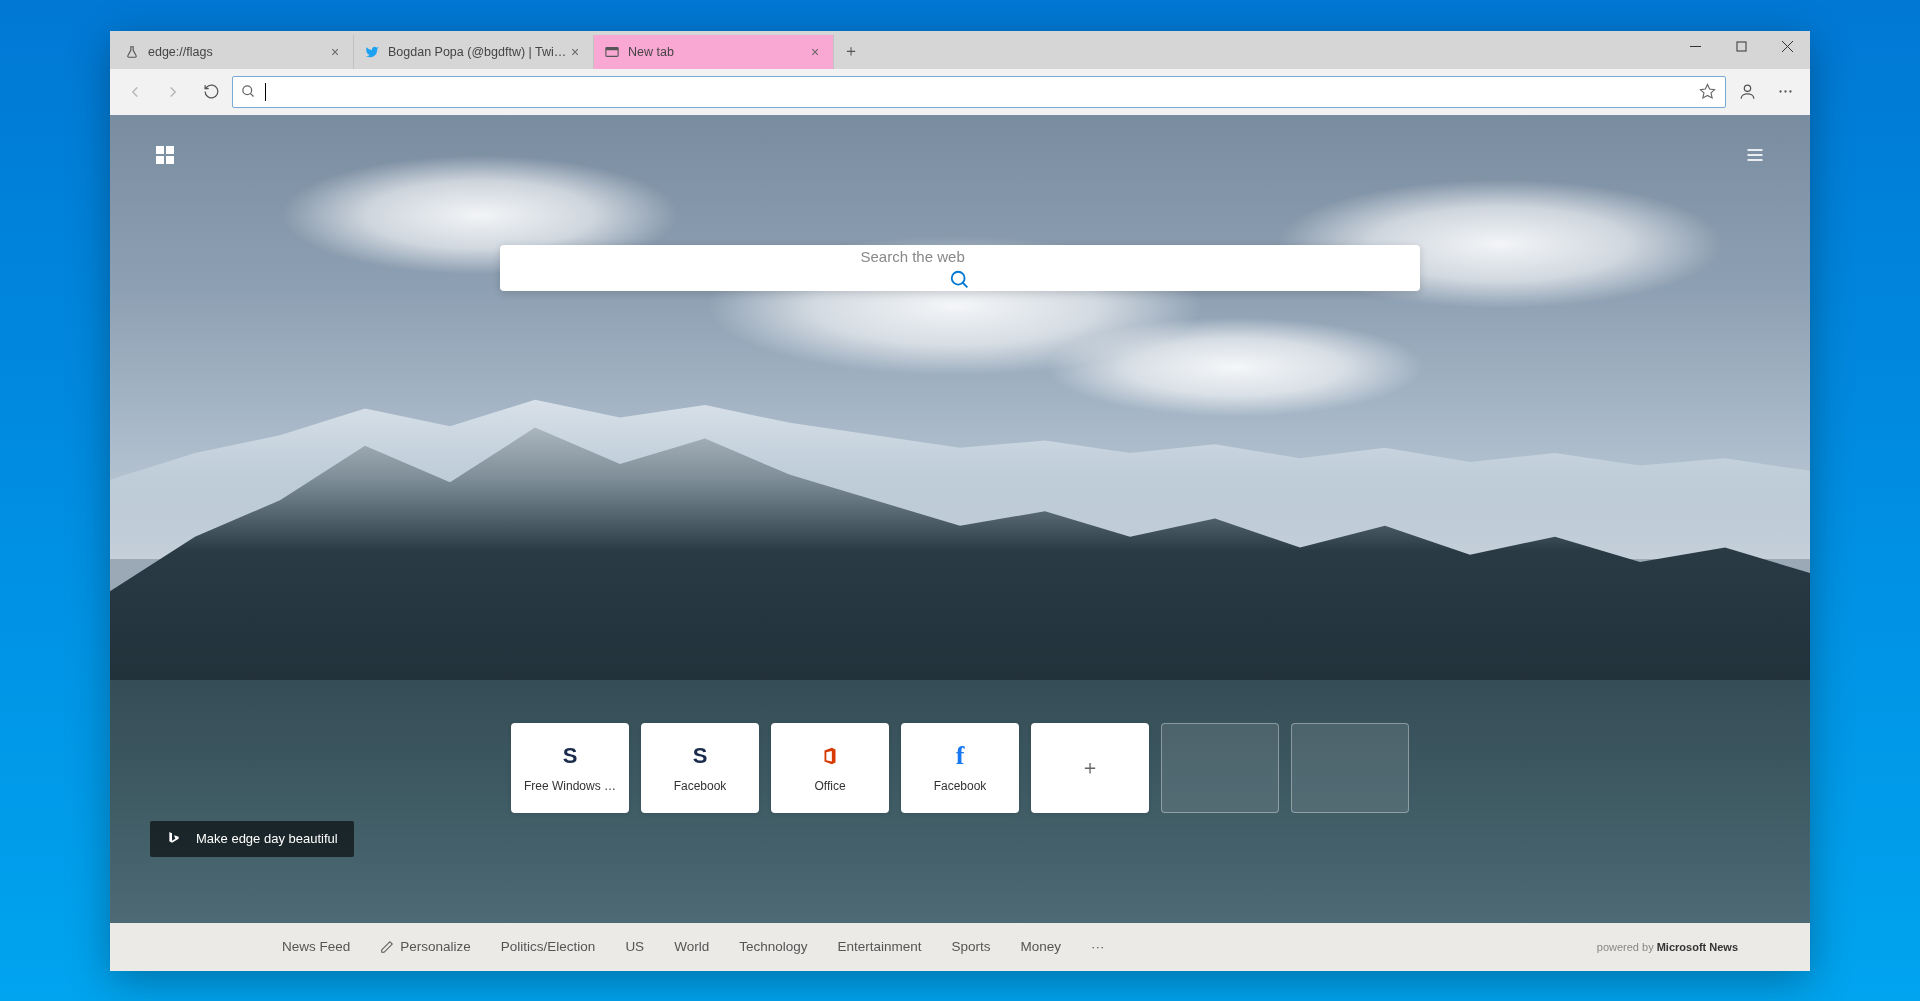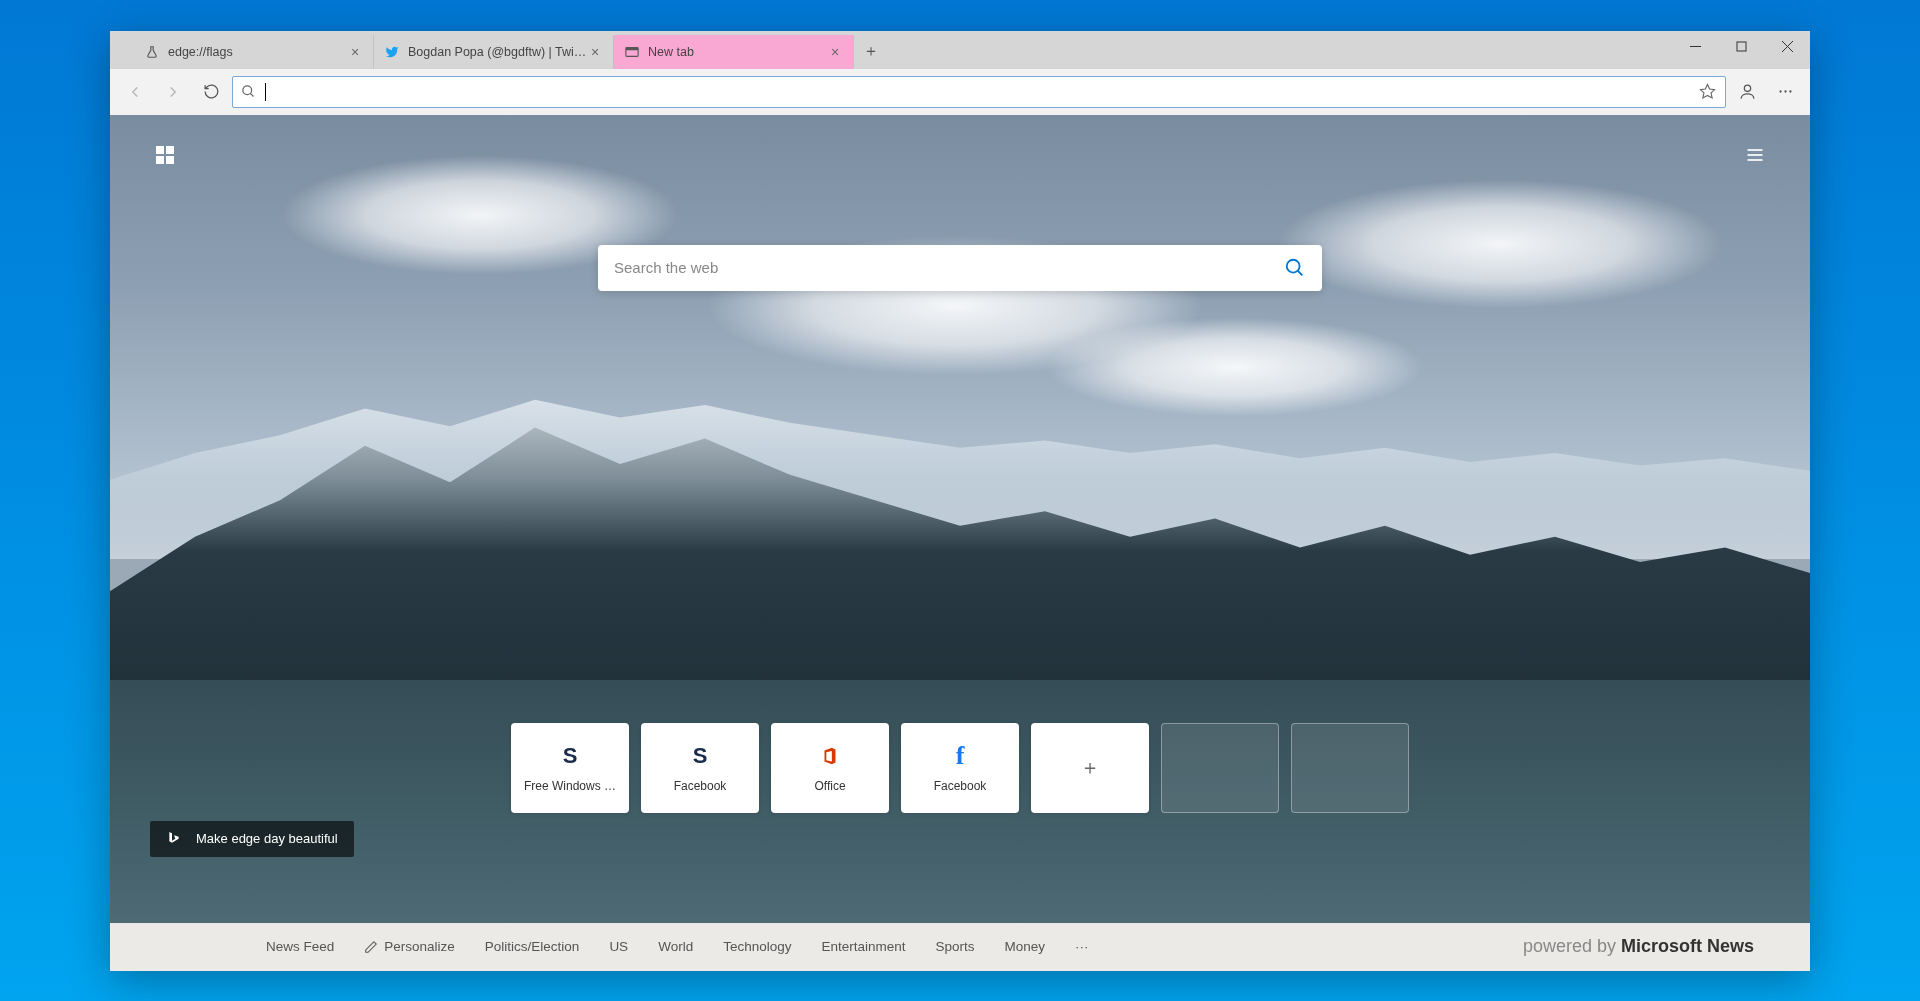--- a/index.html
+++ b/index.html
@@ -1,20 +1,20 @@
 <!DOCTYPE html>
 <html><head>
 <meta charset="utf-8">
 <style>
 * { margin:0; padding:0; box-sizing:border-box; font-family:"Segoe UI",Arial,sans-serif; }
 body { background:linear-gradient(180deg,#0078d4 0%,#00a4ef 100%); width:1920px; height:1001px; overflow:hidden; display:flex; align-items:center; justify-content:center; }
 .window { width:1700px; height:940px; background:#fff; box-shadow:0 10px 40px rgba(0,0,0,.3); display:flex; flex-direction:column; position:relative; }
 
 
-.tabstrip { height:38px; background:#d6d6d6; display:flex; align-items:flex-end; position:relative;padding-left:20px; }
+.tabstrip { height:38px; background:#d6d6d6; display:flex; align-items:flex-end; position:relative; }
 .tabs { display:flex; height:34px; margin-left:4px; }
 .tab { width:240px; height:34px; display:flex; align-items:center; padding:0 10px; font-size:12.5px; color:#444; border-right:1px solid #c2c2c2; background:#d6d6d6; position:relative; cursor:pointer; }
 .tab.active { background:#f9a8d4; }
 .tab .favicon { width:16px; height:16px; margin-right:8px; display:flex; align-items:center; justify-content:center; flex-shrink:0; }
 .tab .title { flex:1; white-space:nowrap; overflow:hidden; text-overflow:ellipsis; }
 .tab .close { width:16px; height:16px; font-size:14px; color:#666; display:flex; align-items:center; justify-content:center; flex-shrink:0; }
 .newtab { width:34px; height:34px; display:flex; align-items:center; justify-content:center; font-size:16px; color:#555; cursor:pointer; }
 .winctrls { position:absolute; right:0; top:0; height:32px; display:flex; }
 .winctrl { width:46px; height:32px; display:flex; align-items:center; justify-content:center; color:#333; cursor:pointer; }
 
@@ -40,40 +40,40 @@
 .lake { position:absolute; bottom:0; left:0; right:0; height:30%; background:linear-gradient(180deg,#3d5a62 0%,#4a6b74 50%,#5a7a84 100%); }
 .reflection { position:absolute; bottom:0; left:0; right:0; height:30%; background:linear-gradient(180deg,rgba(42,58,68,.4) 0%,rgba(30,45,54,.2) 100%); }
 
 .overlay { position:absolute; inset:0; display:flex; flex-direction:column; }
 .top-icons { height:80px; display:flex; align-items:center; justify-content:space-between; padding:0 40px; }
 .apps-btn,.menu-btn { width:30px; height:30px; display:flex; align-items:center; justify-content:center; color:#fff; cursor:pointer; }
 .grid-icon { display:grid; grid-template-columns:1fr 1fr; grid-template-rows:1fr 1fr; gap:2px; width:18px; height:18px; }
 .grid-icon span { background:#fff; }
 
 .search-row { display:flex; justify-content:center; margin-top:50px; }
-.searchbox { width:724px; height:46px; background:#fff; border-radius:4px; display:flex; align-items:center; padding:0 16px; box-shadow:0 2px 8px rgba(0,0,0,.15); }
+.searchbox { width:920px; height:46px; background:#fff; border-radius:4px; display:flex; align-items:center; padding:0 16px; box-shadow:0 2px 8px rgba(0,0,0,.15);flex-direction:column; }
 .searchbox input { flex:1; border:none; outline:none; font-size:15px; color:#333; }
 .searchbox input::placeholder { color:#888; }
 .searchbox .sicon { width:22px; height:22px; color:#0078d4; }
 
 .tiles { display:flex; justify-content:center; gap:12px; margin-top:auto; margin-bottom:110px; }
 .tile { width:118px; height:90px; background:#fff; border-radius:4px; display:flex; flex-direction:column; align-items:center; justify-content:center; gap:10px; font-size:12px; color:#333; cursor:pointer; box-shadow:0 1px 4px rgba(0,0,0,.1); }
 .tile.placeholder { background:rgba(255,255,255,.1); border:1px solid rgba(255,255,255,.35); box-shadow:none; }
 .tile .ticon { width:26px; height:26px; display:flex; align-items:center; justify-content:center; font-size:22px; font-weight:bold; }
 .tile .tlabel { white-space:nowrap; overflow:hidden; text-overflow:ellipsis; max-width:100px; }
 .tile.add .ticon { font-size:20px; color:#666; font-weight:normal; }
 
 .bing-tag { position:absolute; left:40px; bottom:66px; height:36px; background:rgba(0,0,0,.6); color:#fff; display:flex; align-items:center; padding:0 16px; gap:12px; font-size:13px; border-radius:2px; }
 .bing-tag .bicon { width:18px; height:18px; }
 
 
-.bottombar { height:48px; background:#eceae7; display:flex; align-items:center; padding:0 56px; font-size:13.5px; color:#555; }
+.bottombar { height:48px; background:#eceae7; display:flex; align-items:center; padding:0 72px; font-size:13.5px; color:#555; }
 .bottombar .links { display:flex; gap:30px; align-items:center; margin-left:100px; }
 .bottombar .link { cursor:pointer; display:flex; align-items:center; gap:6px; }
-.bottombar .powered { margin-left:auto; color:#888; font-size:18px; }
+.bottombar .powered { margin-left:auto; color:#888; font-size:11px; }
 .bottombar .powered b { color:#333; font-weight:600; }
 
 svg { display:block; }
 </style>
 </head>
 <body>
 
 <div class="window">
 
   <div class="tabstrip">

